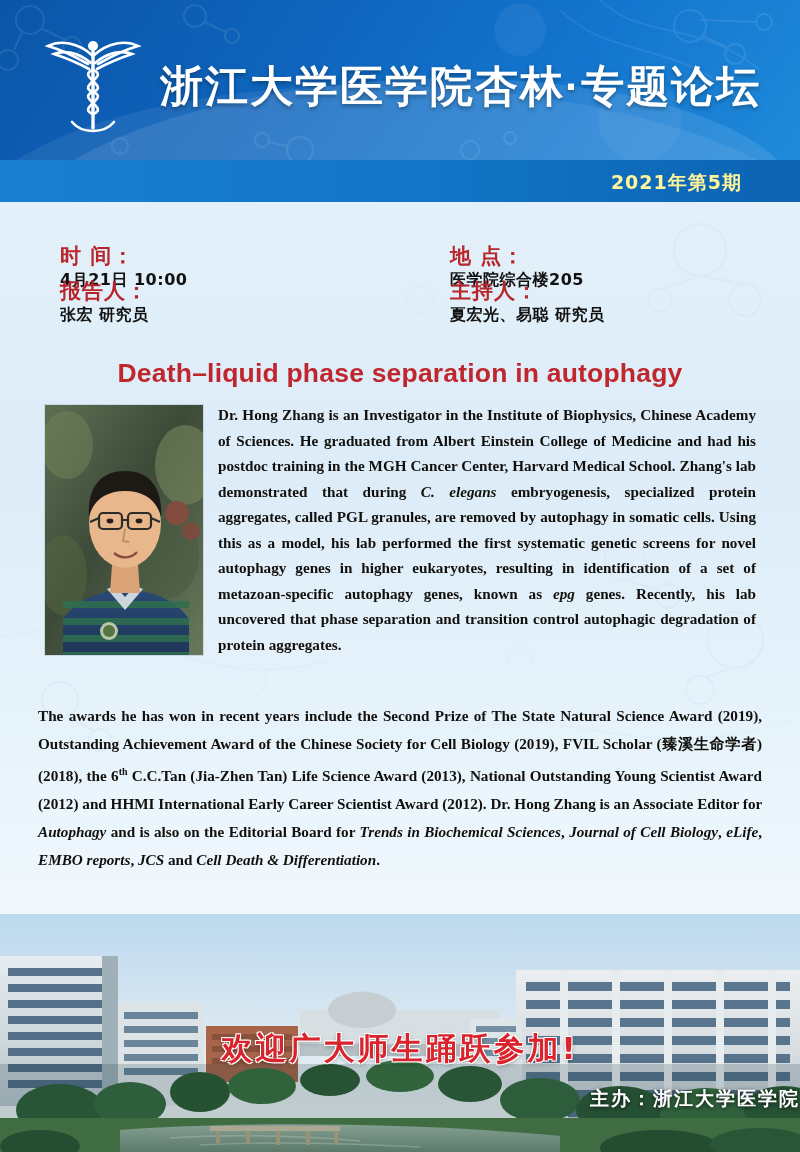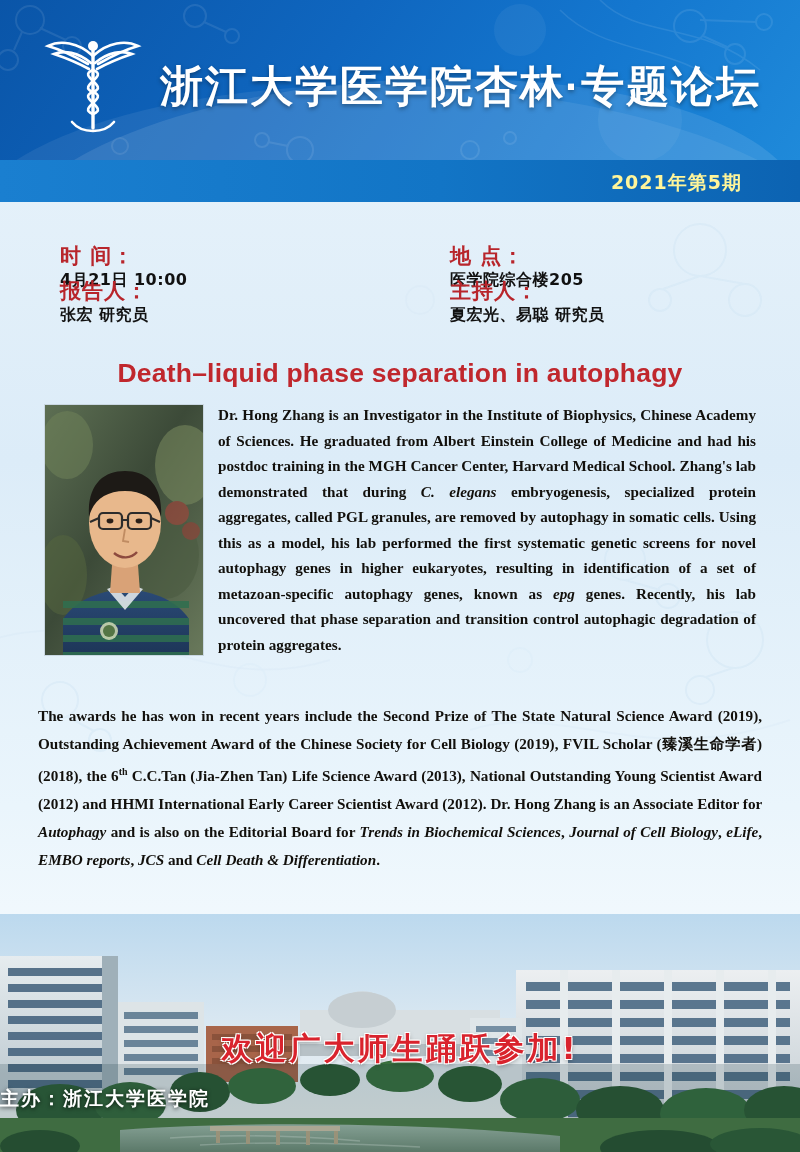--- a/index.html
+++ b/index.html
@@ -191,21 +191,21 @@
     font-family: "DejaVu Sans", "Liberation Sans", sans-serif;
     color: #d9232d;
     letter-spacing: 3px;
     text-shadow: 1px 1px 0 #ffffff, -1px -1px 0 #ffffff, 1px -1px 0 #ffffff, -1px 1px 0 #ffffff, 0 2px 5px rgba(0,0,0,.35);
     margin-top: 16px;
   }
   .host {
     position: absolute;
     left: 0; bottom: 40px;
     width: 800px;
-    text-align: left;
+    text-align: right;
     font-size: 19px;
     font-weight: bold;
     font-family: "DejaVu Sans", "Liberation Sans", sans-serif;
     color: #ffffff;
     letter-spacing: 2px;
     text-shadow: 0 1px 4px rgba(0,0,0,.8);
   }
 </style>
 </head>
 <body>

